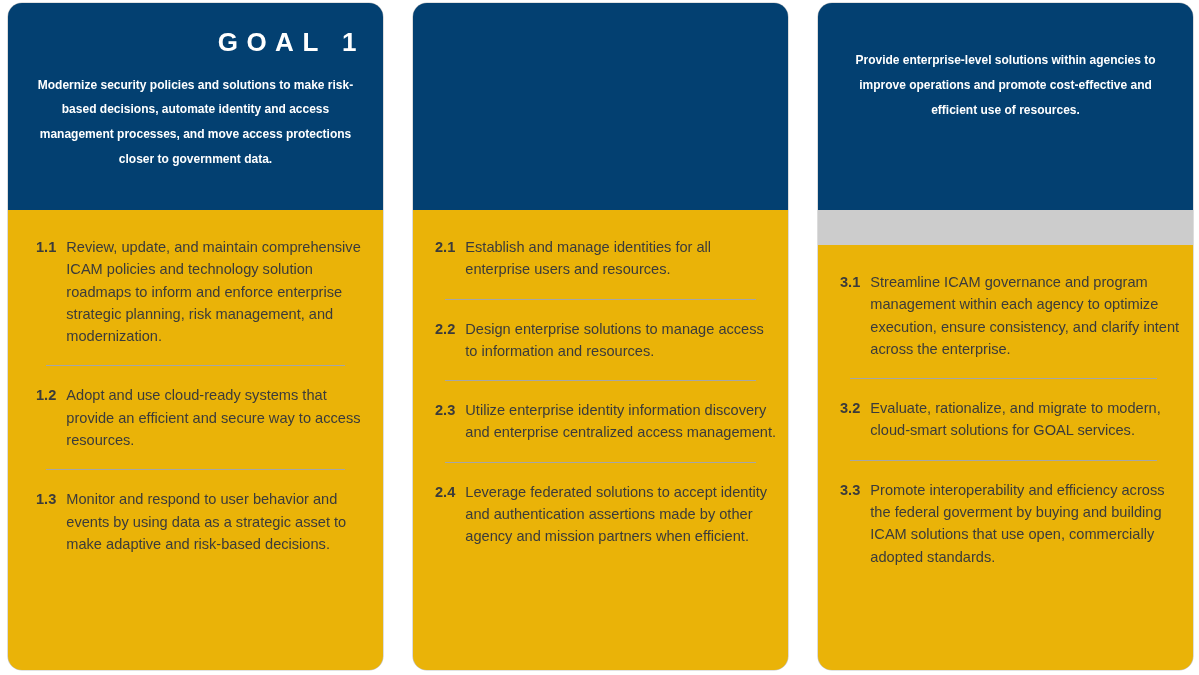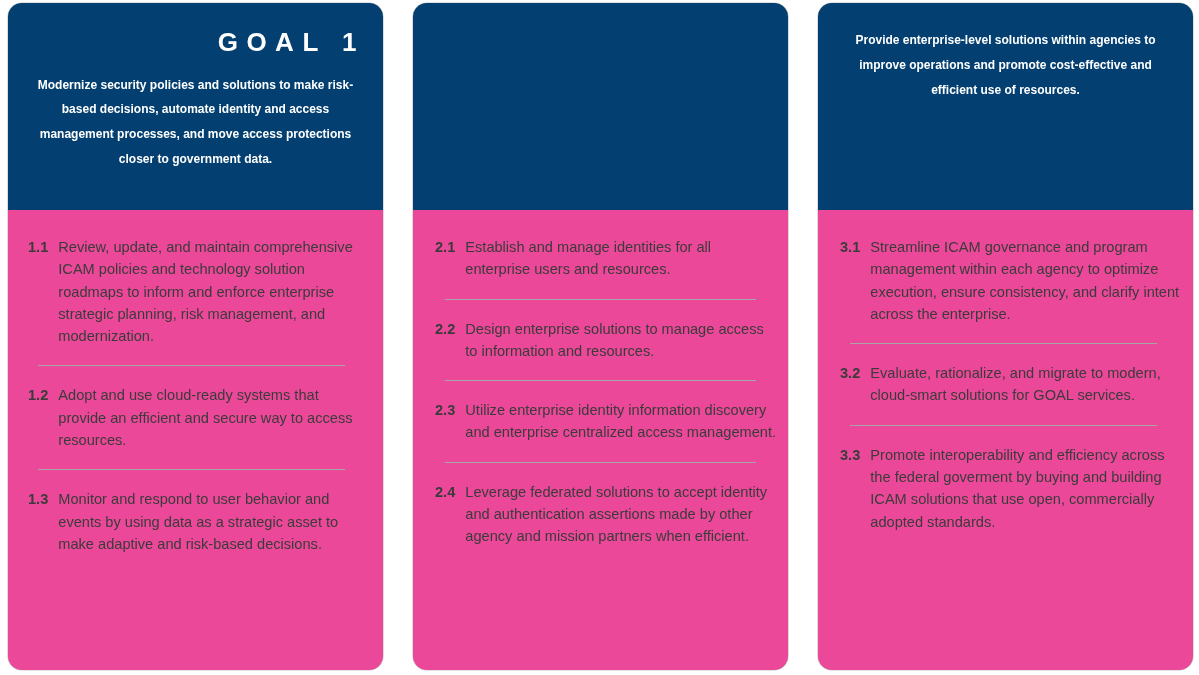--- a/index.html
+++ b/index.html
@@ -54,23 +54,23 @@
     white-space: nowrap;
   }
   .card-desc {
     font-size: 12px;
     font-weight: bold;
     line-height: 24.8px;
     margin: 0;
     max-width: 345px;
   }
   .card-body {
-    background: #ec4899;
+    background: #eab308;
     flex: 1 1 auto;
-    padding: 26px 14px 10px 20px;
+    padding: 26px 14px 10px 28px;
     box-sizing: border-box;
     display: flex;
     flex-direction: column;
   }
   .objective {
     display: flex;
     align-items: flex-start;
     gap: 10px;
     color: #3b3b3b;
   }
@@ -91,23 +91,23 @@
   }
   .divider {
     height: 1px;
     background: #a6a6a6;
     margin: 18px 24px 18px 10px;
     flex: 0 0 1px;
   }
   
   .card-2 .card-header { padding-top: 25px; }
   .card-2 .card-desc { max-width: 330px; }
-  .card-3 .card-desc { max-width: 352px; }
+  .card-3 .card-desc { max-width: 352px; margin-top: 20px; }
   .card-2 .card-body { padding-left: 22px; padding-right: 8px; }
-  .card-3 .card-body { padding-left: 22px; padding-right: 12px; }
+  .card-3 .card-body { padding-left: 22px; padding-right: 12px; margin-top: 35px; }
   .card-1 .obj-text { max-width: 320px; }
   .card-2 .obj-text { max-width: 325px; }
   .card-3 .obj-text { max-width: 315px; }
 </style>
 </head>
 <body>
 
 <div class="board">
 
   <div class="goal-card card-1">

